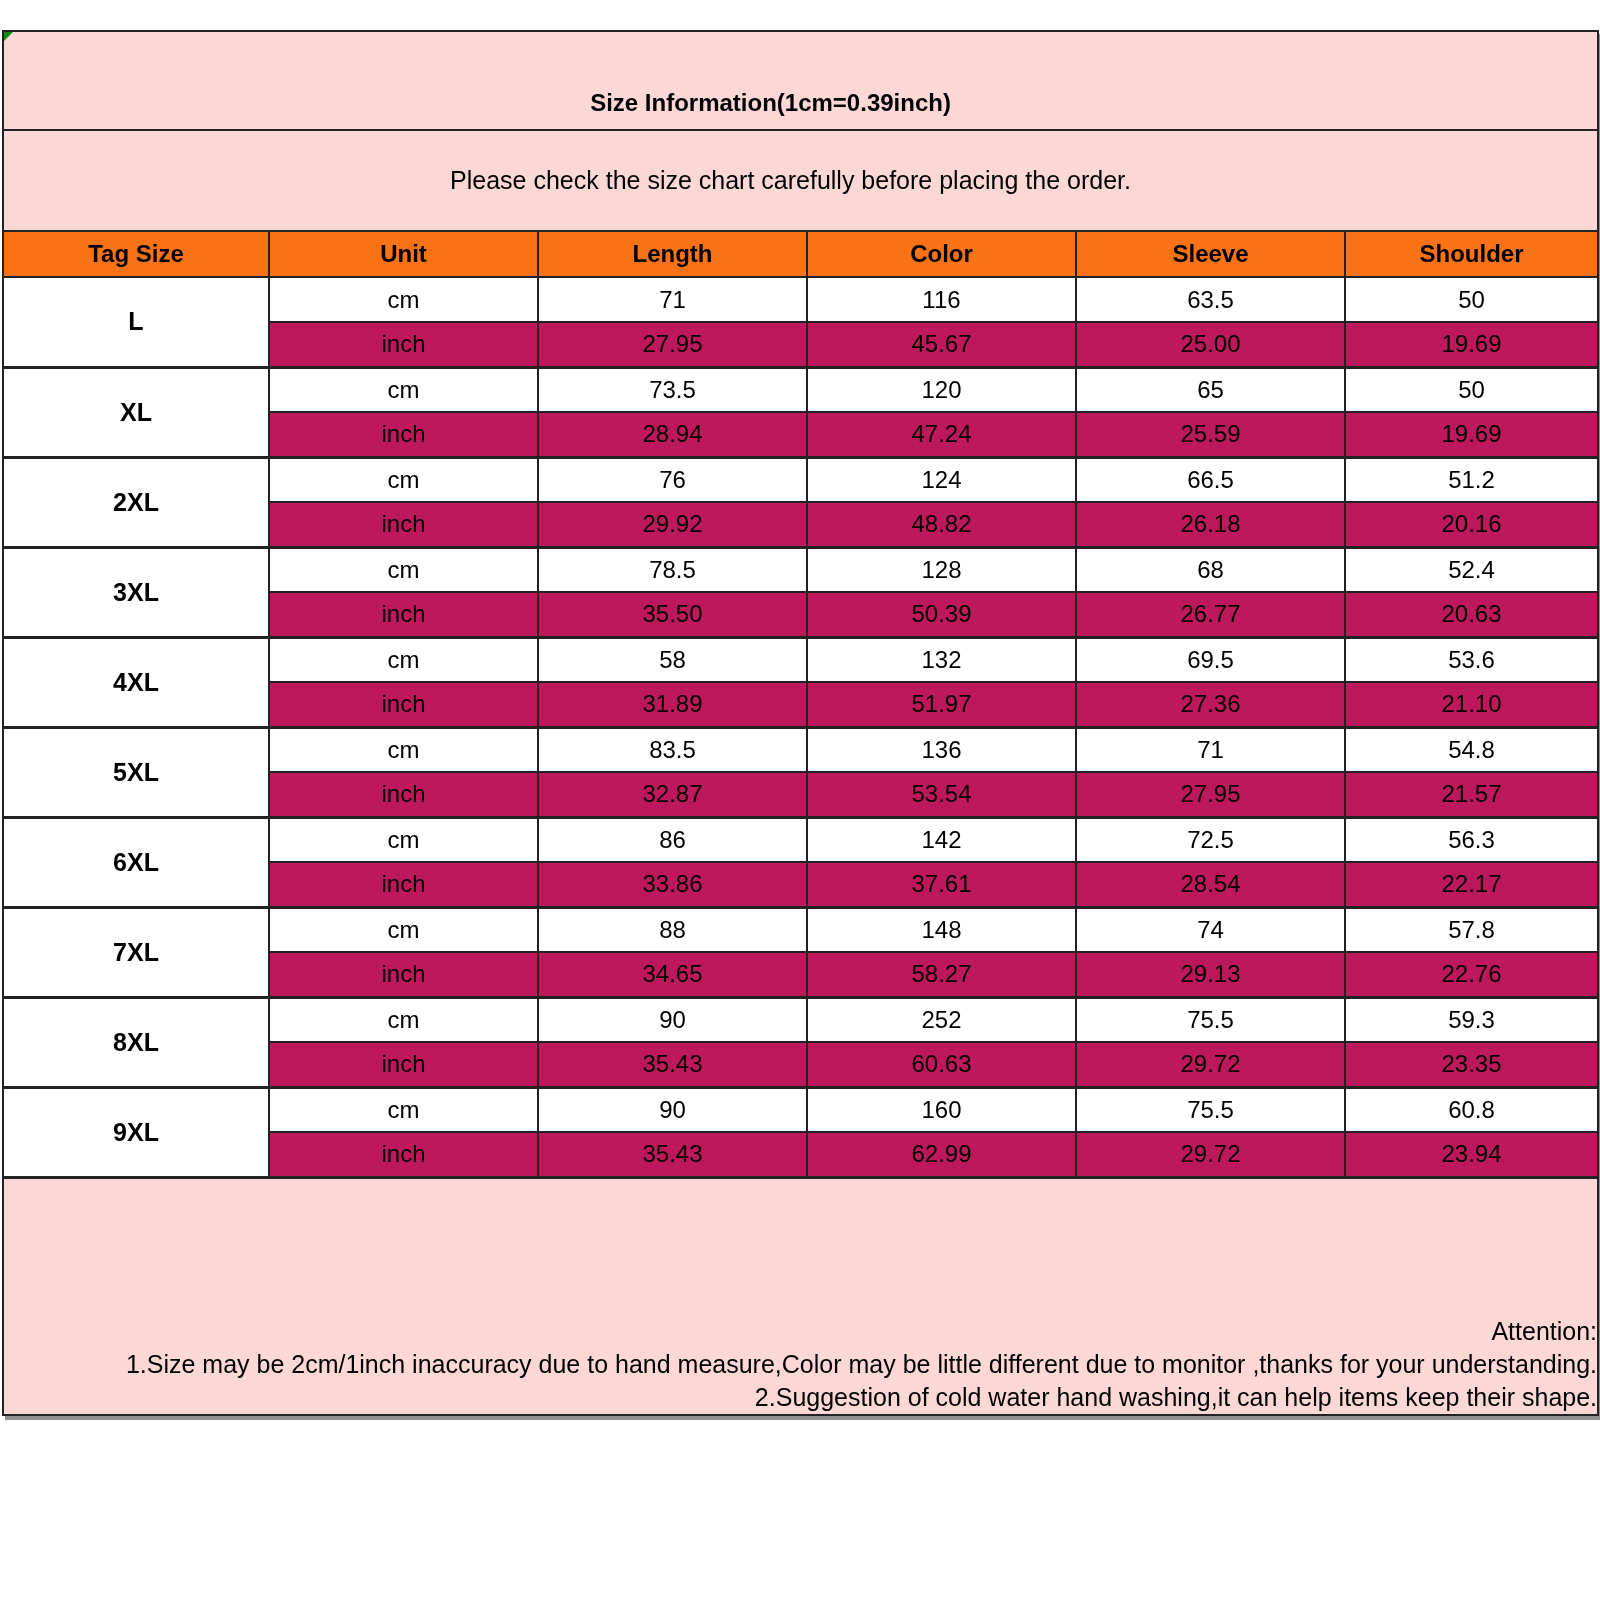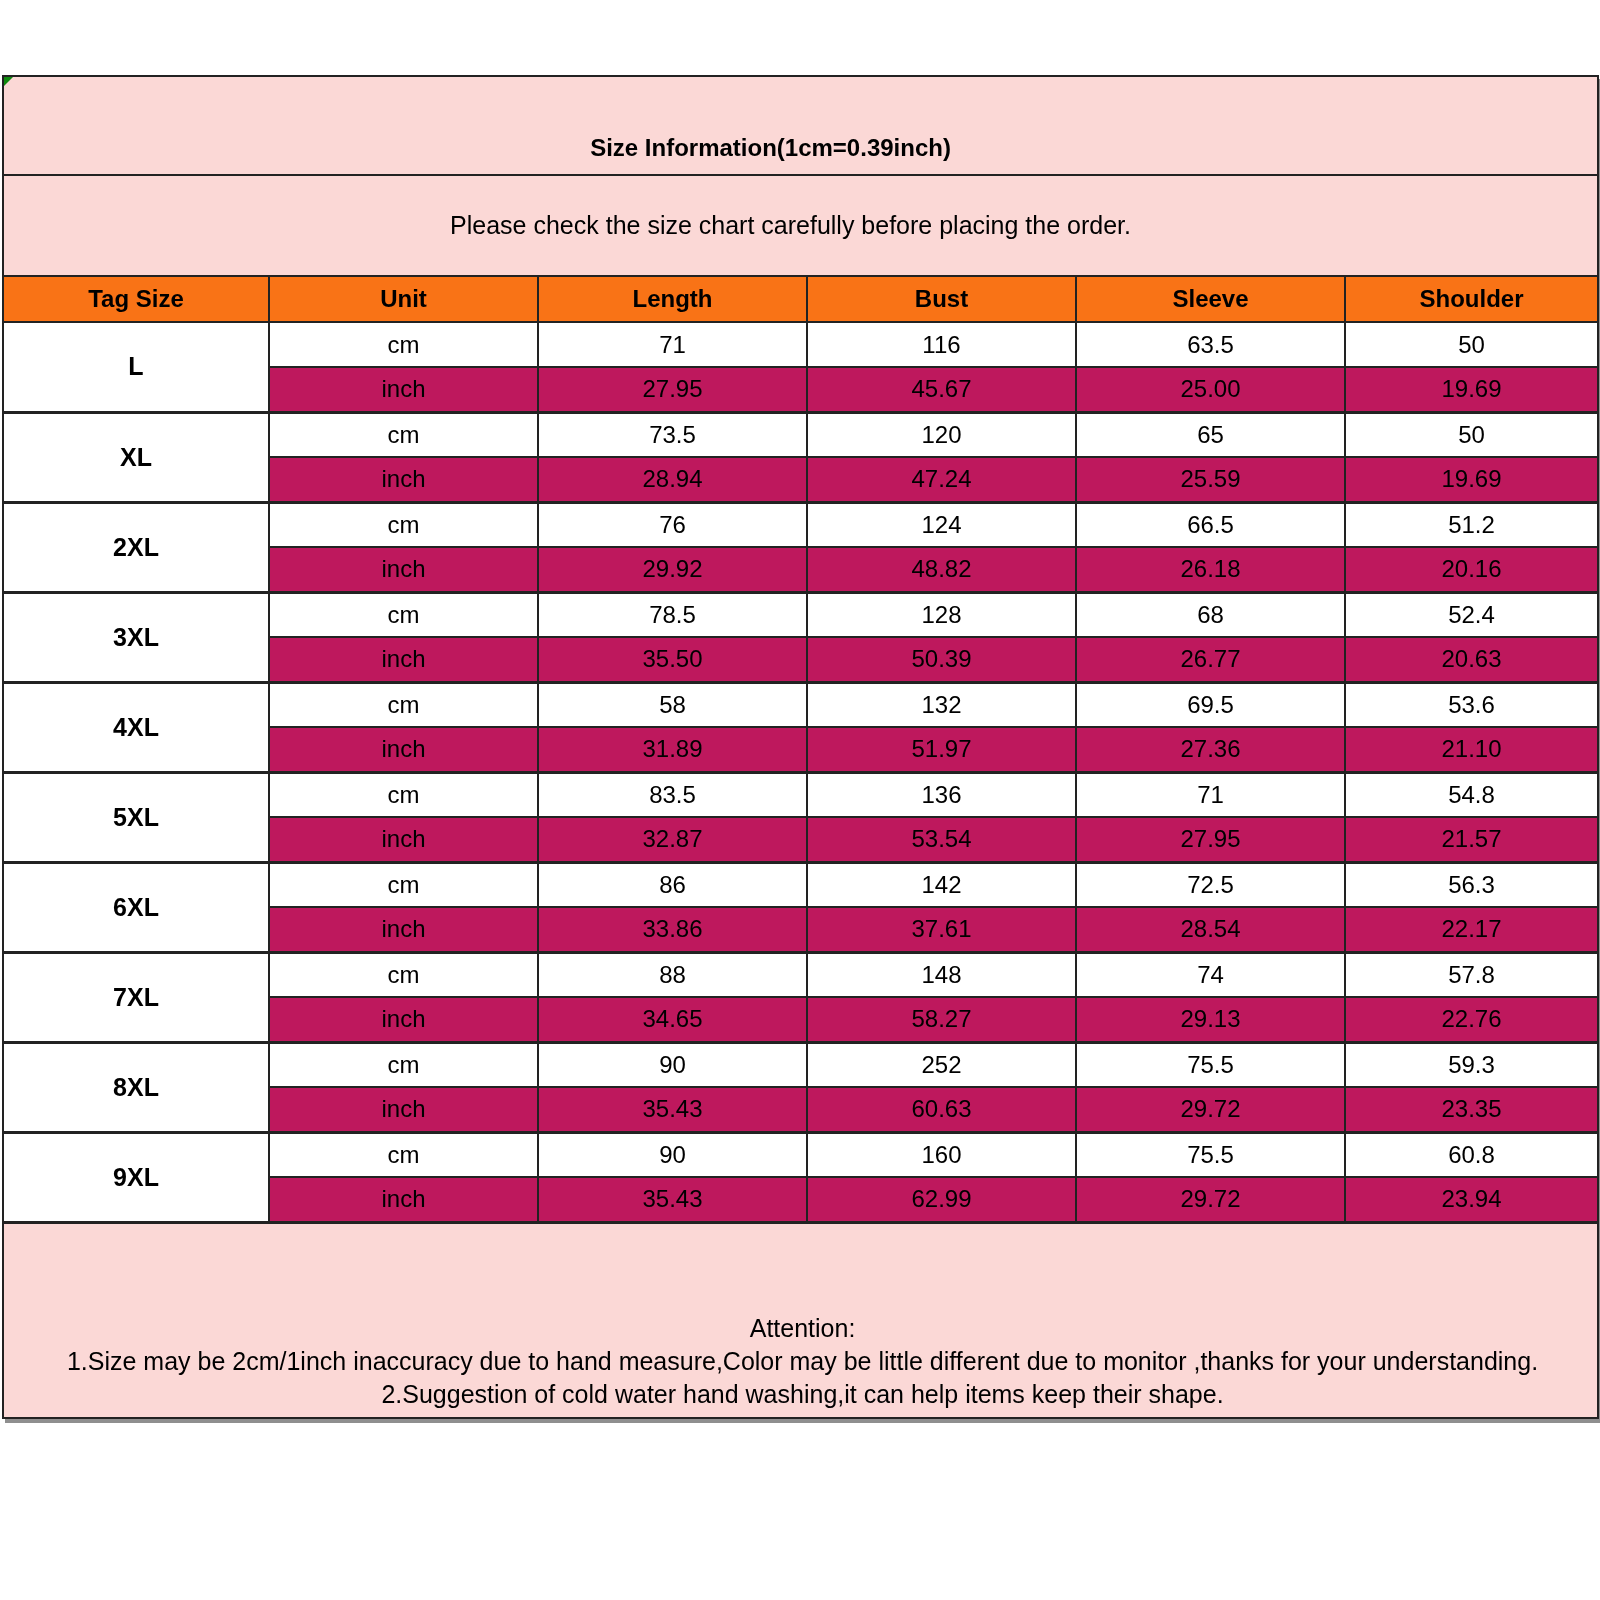--- a/index.html
+++ b/index.html
@@ -5,21 +5,21 @@
   * { box-sizing: border-box; }
   html, body {
     margin: 0; padding: 0;
     width: 1600px; height: 1600px;
     background: #ffffff;
     font-family: "Liberation Sans", sans-serif;
     color: #000000;
   }
   .wrap {
     position: relative;
-    margin: 75px 0 0 2px;
+    margin: 30px 0 0 2px;
     width: 1595px;
     box-shadow: 3px 4px 0 #8f8f8f;
   }
   .corner-mark {
     position: absolute;
     top: 2px; left: 2px;
     width: 0; height: 0;
     border-top: 9px solid #0f8a0f;
     border-right: 9px solid transparent;
     z-index: 2;
@@ -58,26 +58,26 @@
   tbody.data td { height: 45px; }
   tr.row-cm td { background: #ffffff; }
   tr.row-inch td { background: #be185d; border-bottom-width: 3px; }
   td.tag-cell {
     background: #ffffff;
     font-weight: bold;
     font-size: 25px;
     border-bottom-width: 3px;
   }
   td.attention-cell {
-    height: 196px;
+    height: 238px;
     vertical-align: bottom;
-    text-align: center;
+    text-align: right;
     font-size: 25px;
     line-height: 33px;
-    padding: 0 0 6px 4px;
+    padding: 0 0 0 4px;
   }
 </style>
 </head>
 <body>
 
 <div class="wrap">
   <div class="corner-mark"></div>
   <table class="size-table">
     <colgroup>
       <col style="width:266px">
@@ -91,21 +91,21 @@
       <tr>
         <td class="title-cell" colspan="6">Size Information(1cm=0.39inch)</td>
       </tr>
       <tr>
         <td class="subtitle-cell" colspan="6">Please check the size chart carefully before placing the order.</td>
       </tr>
       <tr>
         <th class="col-header">Tag Size</th>
         <th class="col-header">Unit</th>
         <th class="col-header">Length</th>
-        <th class="col-header">Bust</th>
+        <th class="col-header">Color</th>
         <th class="col-header">Sleeve</th>
         <th class="col-header">Shoulder</th>
       </tr>
     </tbody>
     <tbody class="data">
       <tr class="row-cm">
         <td class="tag-cell" rowspan="2">L</td>
         <td>cm</td>
         <td>71</td>
         <td>116</td>

